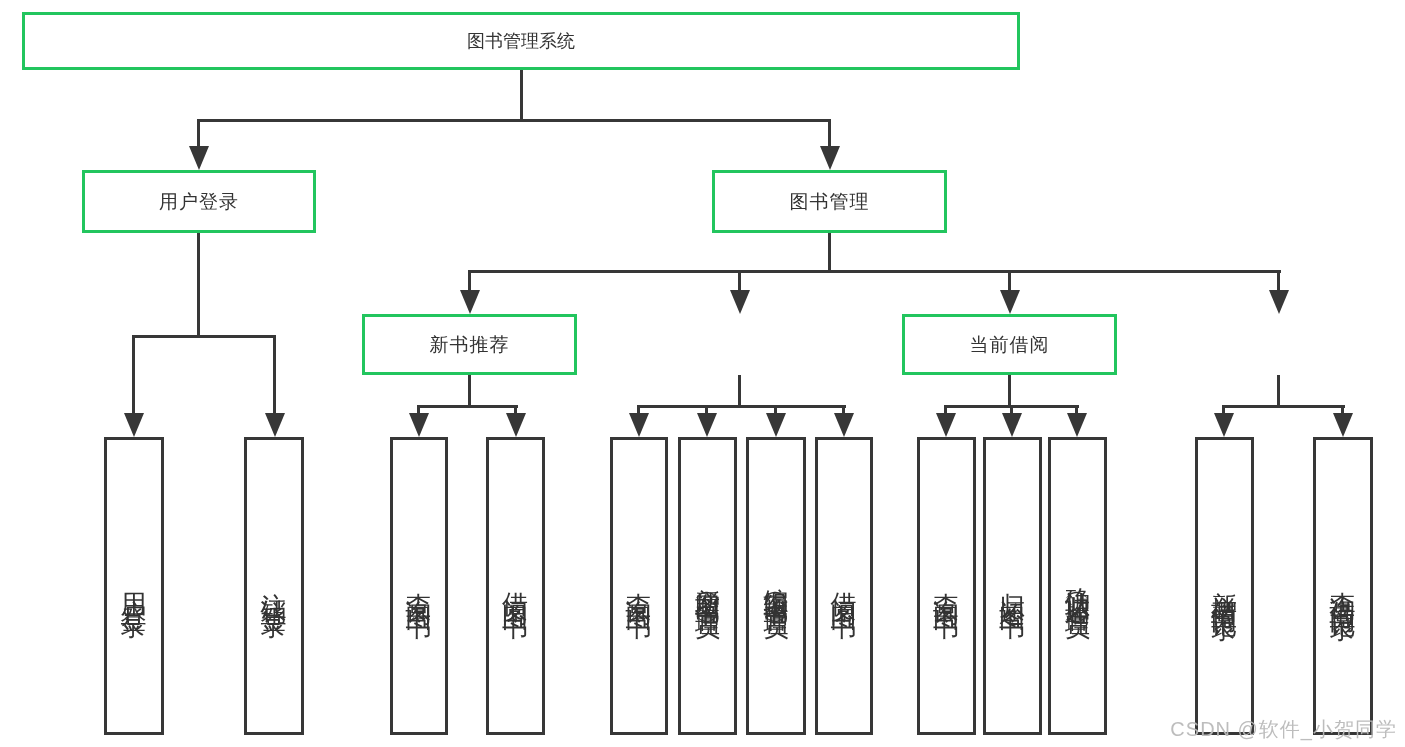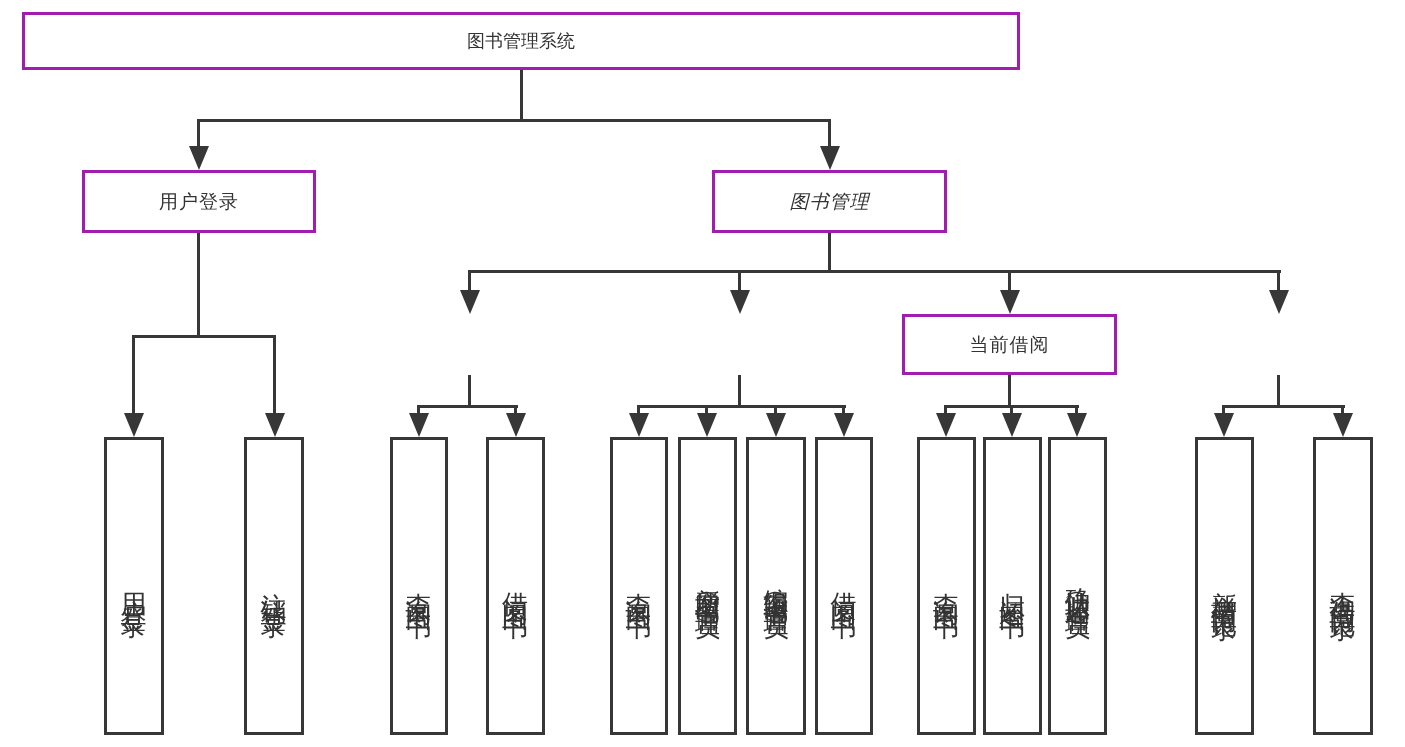--- a/index.html
+++ b/index.html
@@ -11,21 +11,21 @@
     width: 1405px;
     height: 747px;
     background: #ffffff;
     overflow: hidden;
   }
 
   
   .box {
     position: absolute;
     background: #ffffff;
-    border: 3px solid #a21caf;
+    border: 3px solid #22c55e;
     display: flex;
     align-items: center;
     justify-content: center;
     color: #333333;
     z-index: 2;
   }
   .box.hlabel {
     font-size: 19px;
     letter-spacing: 1px;
   }
@@ -101,21 +101,21 @@
   <div class="v" style="left:520px; top:70px; height:49px;"></div>
   <div class="h" style="left:197px; top:119px; width:634px;"></div>
   <div class="v" style="left:197px; top:119px; height:27px;"></div>
   <div class="arrow" style="left:189px; top:146px;"></div>
   <div class="v" style="left:828px; top:119px; height:27px;"></div>
   <div class="arrow" style="left:820px; top:146px;"></div>
 
   <div class="box hlabel" style="left:82px; top:170px; width:234px; height:63px;">
     <span>用户登录</span>
   </div>
-  <div class="box hlabel" style="left:712px; top:170px; width:235px; height:63px;font-style:italic;">
+  <div class="box hlabel" style="left:712px; top:170px; width:235px; height:63px;">
     <span>图书管理</span>
   </div>
 
   <div class="v" style="left:197px; top:233px; height:102px;"></div>
   <div class="h" style="left:132px; top:335px; width:144px;"></div>
   <div class="v" style="left:132px; top:335px; height:78px;"></div>
   <div class="arrow" style="left:124px; top:413px;"></div>
   <div class="v" style="left:273px; top:335px; height:78px;"></div>
   <div class="arrow" style="left:265px; top:413px;"></div>
 
@@ -123,20 +123,23 @@
   <div class="h" style="left:468px; top:270px; width:813px;"></div>
   <div class="v" style="left:468px; top:270px; height:20px;"></div>
   <div class="arrow" style="left:460px; top:290px;"></div>
   <div class="v" style="left:738px; top:270px; height:20px;"></div>
   <div class="arrow" style="left:730px; top:290px;"></div>
   <div class="v" style="left:1008px; top:270px; height:20px;"></div>
   <div class="arrow" style="left:1000px; top:290px;"></div>
   <div class="v" style="left:1277px; top:270px; height:20px;"></div>
   <div class="arrow" style="left:1269px; top:290px;"></div>
 
+  <div class="box hlabel" style="left:362px; top:314px; width:215px; height:61px;">
+    <span>新书推荐</span>
+  </div>
   <div class="box hlabel" style="left:902px; top:314px; width:215px; height:61px;font-family:Liberation Serif, serif;">
     <span>当前借阅</span>
   </div>
 
   <div class="v" style="left:468px; top:375px; height:30px;"></div>
   <div class="h" style="left:417px; top:405px; width:101px;"></div>
   <div class="v" style="left:417px; top:405px; height:8px;"></div>
   <div class="arrow" style="left:409px; top:413px;"></div>
   <div class="v" style="left:514px; top:405px; height:8px;"></div>
   <div class="arrow" style="left:506px; top:413px;"></div>
@@ -205,14 +208,15 @@
     <span class="vtext" style="font-size:25px; letter-spacing:4px;">确认归还（管理员）</span>
   </div>
 
   <div class="vbox" style="left:1195px; width:59px;">
     <span class="vtext" style="letter-spacing:5px;">新增借阅记录</span>
   </div>
   <div class="vbox" style="left:1313px; width:60px;">
     <span class="vtext" style="letter-spacing:5px;">查询借阅记录</span>
   </div>
 
+  <div class="watermark">CSDN @软件_小贺同学</div>
 
 </div>
 
 </body></html>

